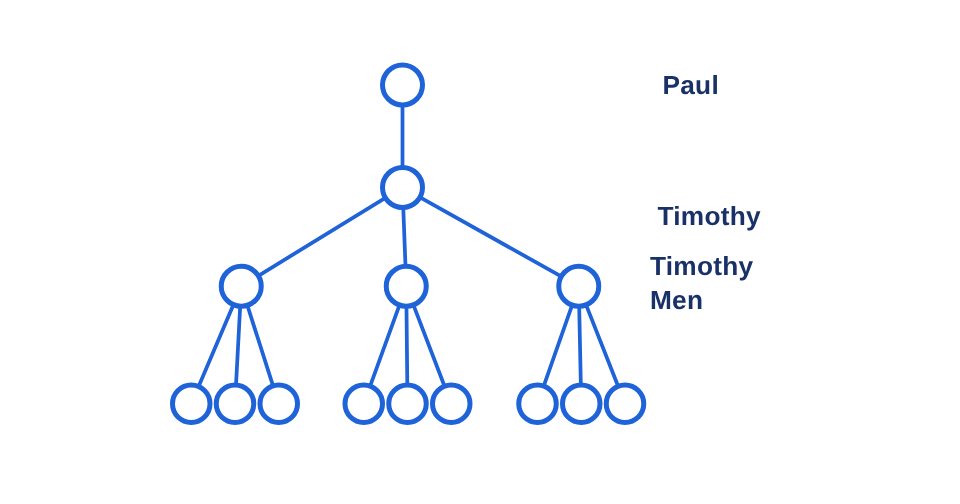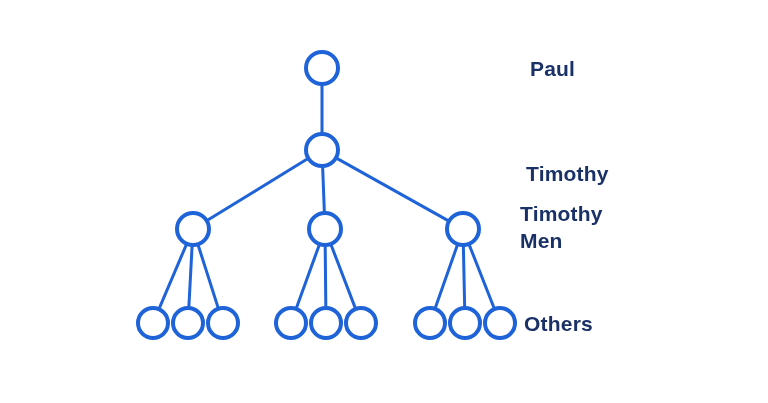--- a/index.html
+++ b/index.html
@@ -83,15 +83,14 @@
         <circle cx="500" cy="323" r="15" fill="#ffffff" stroke="#1f63d8" stroke-width="4"></circle>
       </g>
   </svg>
 
   <div class="level-label label-paul">Paul</div>
 
   <div class="level-label label-timothy">Timothy</div>
 
   <div class="level-label label-faithful"><span>Timothy</span><br><span>Men</span></div>
 
-  <div class="level-label label-others">Others</div>
 
 </div>
 
 </body></html>

